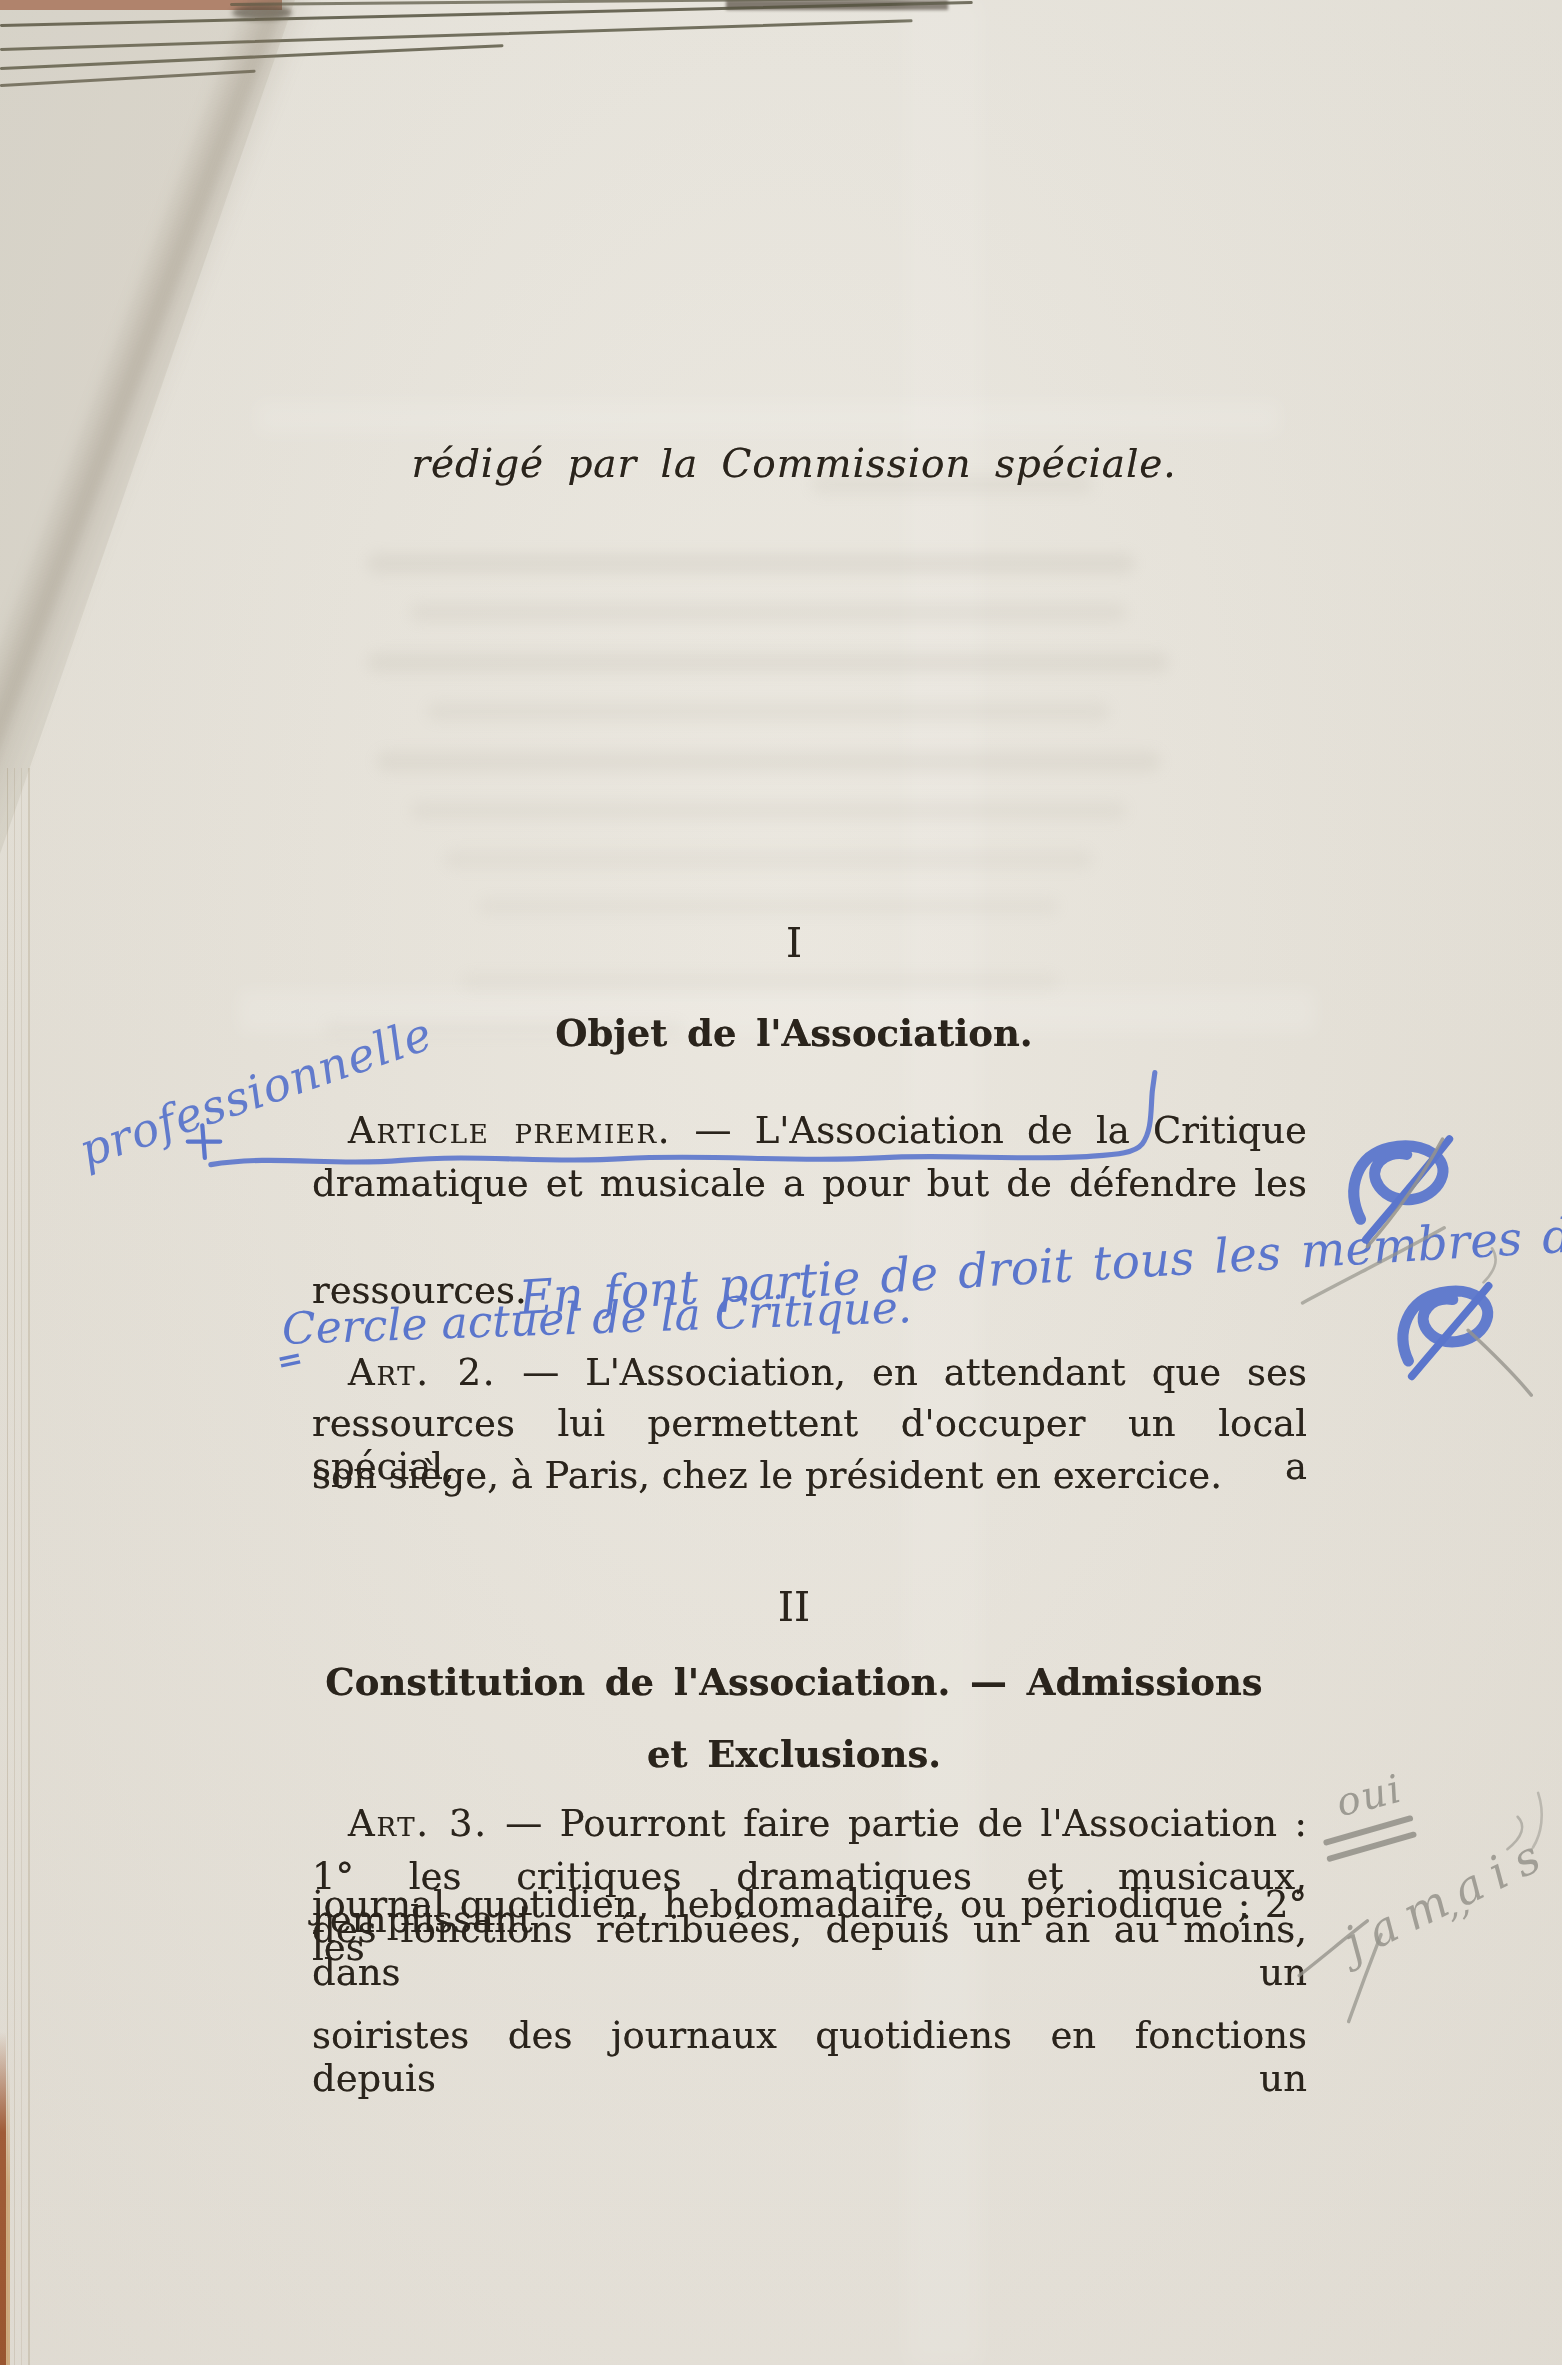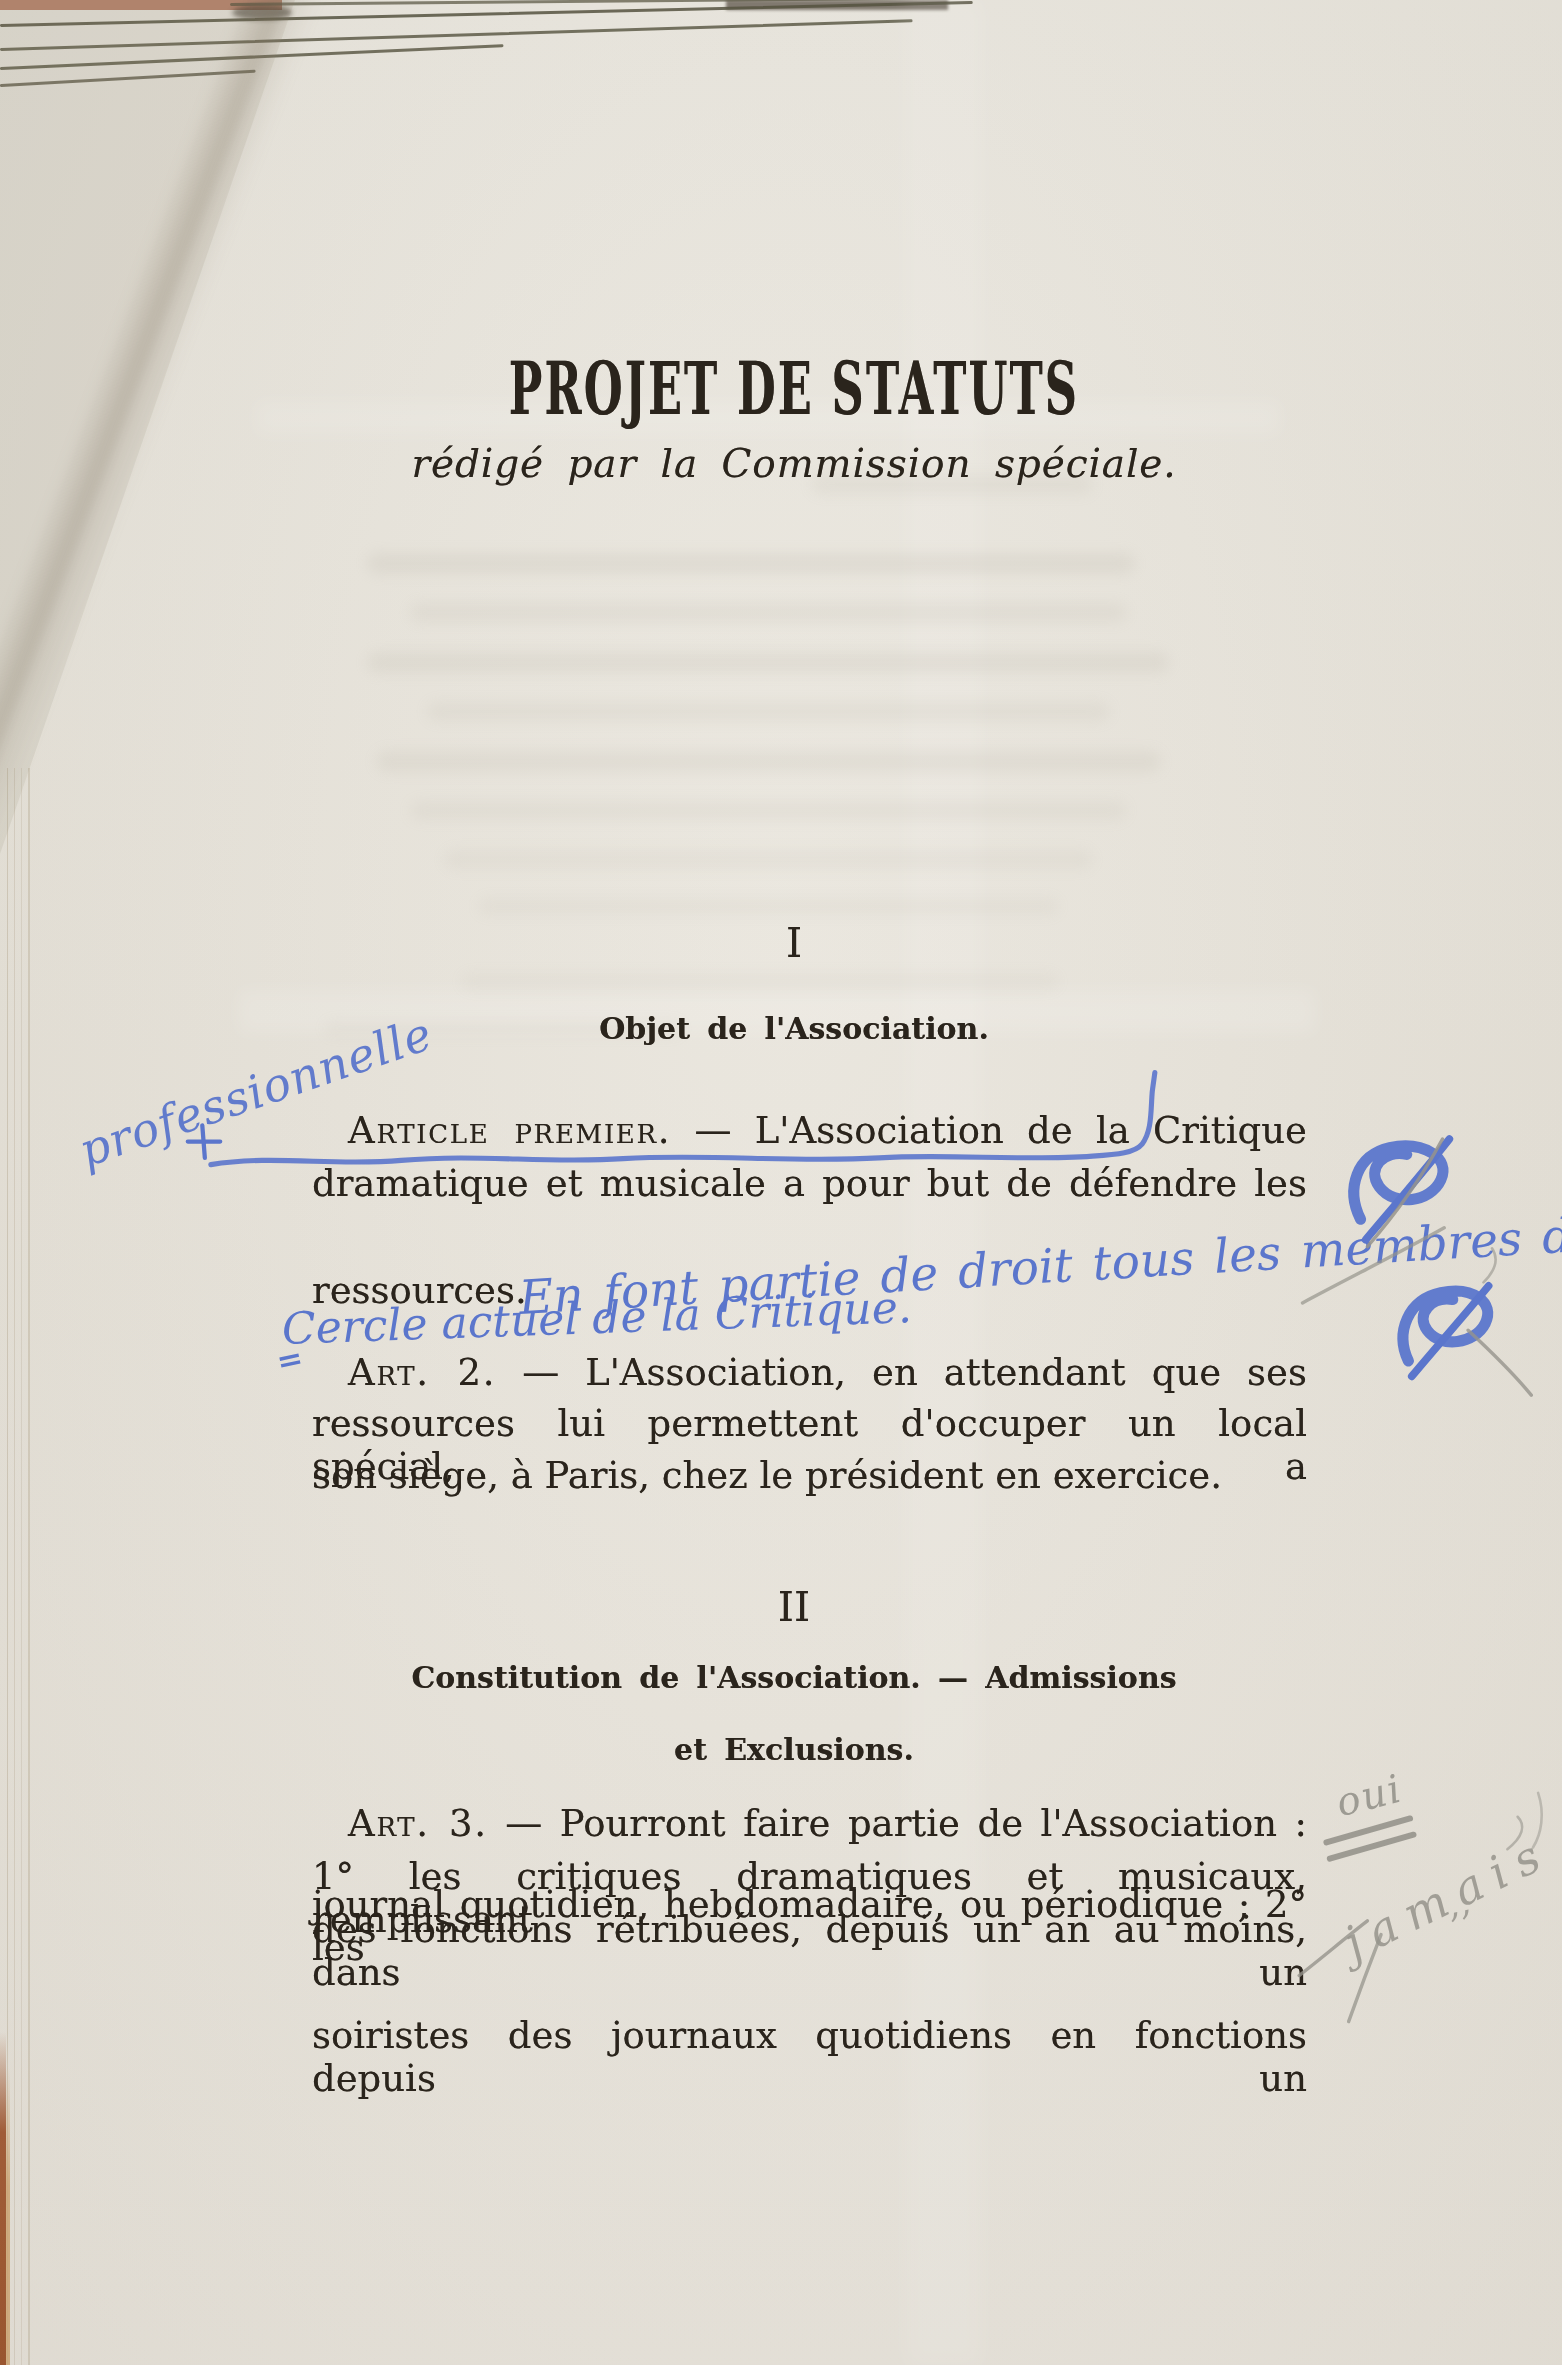--- a/index.html
+++ b/index.html
@@ -52,21 +52,21 @@
   .streak-h2{left:256px;top:401px;width:1024px;height:34px;background:rgba(255,255,255,.12);filter:blur(8.5px);}
   
   .print{position:absolute;text-shadow:0 0 0.5px rgba(34,26,16,.55);}
   .center{left:256px;width:1076px;text-align:center;}
   .doc-title{top:353px;font-size:72px;font-weight:bold;line-height:1;}
   .doc-title .squeeze{display:inline-block;transform:scaleX(0.62);transform-origin:center;letter-spacing:3.4px;white-space:nowrap;}
   .doc-subtitle{top:441px;font-size:39px;font-style:italic;word-spacing:10.2px;letter-spacing:0.9px;}
   .numeral{font-size:41px;}
   .n1{top:919px;}
   .n2{top:1583px;}
-  .heading{font-size:30px;font-weight:bold;word-spacing:6.8px;}
+  .heading{font-size:37px;font-weight:bold;word-spacing:6.8px;}
   .h1{top:1011px;}
   .h2a{top:1660px;}
   .h2b{top:1720px;margin-top:12px;}
   .print-line{left:312px;width:995px;font-size:37px;line-height:1.15;white-space:nowrap;}
   .just{text-align:justify;text-align-last:justify;white-space:normal;}
   .flush{text-align:left;}
   .indent{padding-left:36px;width:959px;}
   .sc{font-variant:small-caps;letter-spacing:1.7px;}
   
   .hand{position:absolute;white-space:nowrap;font-family:"DejaVu Serif",serif;font-style:italic;transform-origin:left center;}
@@ -113,23 +113,20 @@
   <div class="artifact bleed" style="left:410px;top:603px;width:717px;height:19px;opacity:.13"></div>
   <div class="artifact bleed" style="left:367px;top:652px;width:802px;height:20.5px;opacity:.15"></div>
   <div class="artifact bleed" style="left:427px;top:702px;width:683px;height:19px;opacity:.12"></div>
   <div class="artifact bleed" style="left:376px;top:751px;width:785px;height:20.5px;opacity:.14"></div>
   <div class="artifact bleed" style="left:410px;top:801px;width:717px;height:19px;opacity:.11"></div>
   <div class="artifact bleed" style="left:444px;top:850px;width:649px;height:19px;opacity:.10"></div>
   <div class="artifact bleed" style="left:478px;top:898px;width:581px;height:17px;opacity:.09"></div>
   <div class="artifact bleed" style="left:461px;top:973px;width:598px;height:17px;opacity:.08"></div>
   <div class="artifact bleed" style="left:324px;top:1021px;width:359px;height:15.4px;opacity:.08"></div>
 
-  <div class="print center doc-title">
-    <span class="squeeze">PROJET DE STATUTS</span>
-  </div>
   <div class="print center doc-subtitle">rédigé par la Commission spéciale.</div>
 
   <div class="print center numeral n1">I</div>
   <div class="print center heading h1">Objet de l'Association.</div>
 
   <div class="print print-line just indent" style="top:1110px"><span class="sc">Article premier.</span><span> — L'Association de la Critique</span></div>
   <div class="print print-line just" style="top:1163px">dramatique et musicale a pour but de défendre les</div>
   <div class="print print-line flush" style="top:1270px">ressources.</div>
 
   <div class="print print-line just indent" style="top:1352px"><span class="sc">Art. 2.</span><span> — L'Association, en attendant que ses</span></div>

